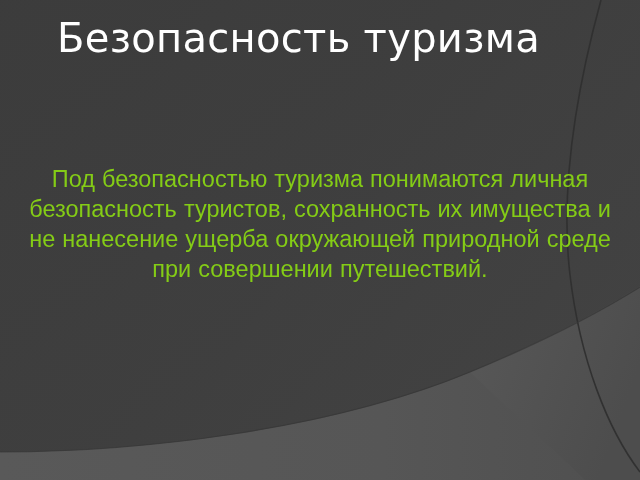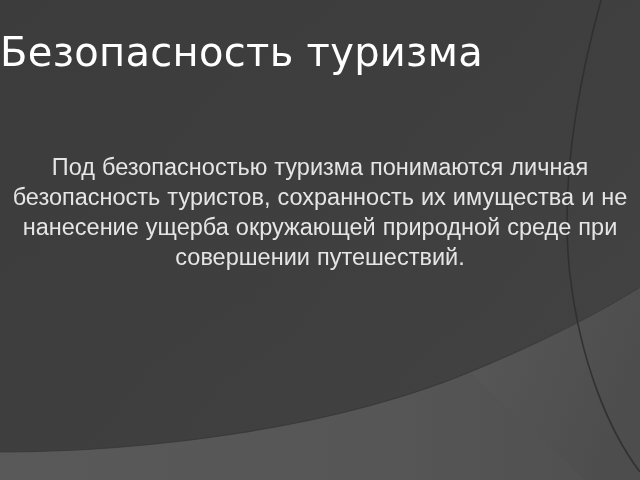--- a/index.html
+++ b/index.html
@@ -32,23 +32,23 @@
   #content {
     position: absolute;
     inset: 0;
     width: 640px;
     height: 480px;
   }
 
   #title-block {
     position: absolute;
     left: 0;
-    top: 30px;
+    top: 16px;
     width: 540px;
-    text-align: left;
+    text-align: right;
   }
 
   #slide-title {
     display: inline-block;
     margin: 0;
     padding: 0;
     font-family: "DejaVu Sans", sans-serif;
     font-size: 40px;
     font-weight: 400;
     line-height: 1.12;
@@ -59,27 +59,27 @@
 
   #body-block {
     position: absolute;
     left: 8px;
     top: 152px;
     width: 624px;
     text-align: center;
   }
 
   #body-text {
-    margin: 0;
+    margin: 12px;
     padding: 0;
     font-family: "Liberation Sans", sans-serif;
     font-size: 23.5px;
     font-weight: 400;
     line-height: 30px;
-    color: #e5e5e5;
+    color: #84cc16;
     word-spacing: 0.5px;
   }
 </style>
 </head>
 <body>
 
 <div id="slide">
 
   <svg id="bg-svg" viewBox="0 0 640 480" preserveAspectRatio="none" aria-hidden="true">
     <defs>

